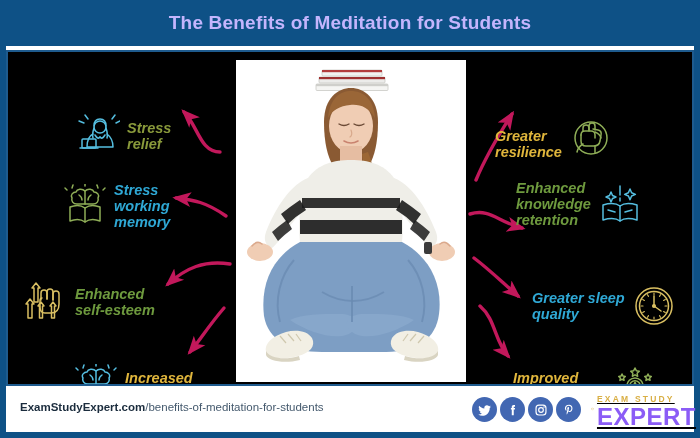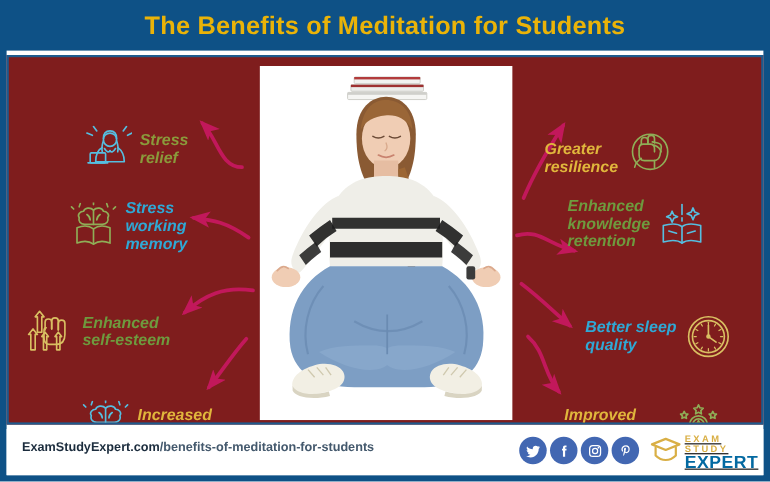--- a/index.html
+++ b/index.html
@@ -35,35 +35,35 @@
     position: absolute;
     left: 0; top: 0;
     width: 700px;
     height: 46px;
     background: #0E5186;
     display: flex;
     align-items: center;
     justify-content: center;
   }
   .header-title {
-    color: #eab308;
-    font-size: 23px;
+    color: #c4b5fd;
+    font-size: 19px;
     font-weight: bold;
     letter-spacing: 0.2px;
     font-family: "Liberation Sans", sans-serif;
   }
 
   
   .canvas {
     position: absolute;
     left: 6px;
     top: 50px;
     width: 688px;
     height: 336px;
-    background: #7f1d1d;
+    background: #000000;
     border: 2px solid #1E5B8E;
     box-sizing: border-box;
     overflow: hidden;
   }
 
   
   .photo {
     position: absolute;
     left: 228px;
     top: 8px;
@@ -125,21 +125,21 @@
     color: #2b3c4e;
     font-family: "Liberation Sans", sans-serif;
     white-space: nowrap;
   }
   .footer-url .dom {
     font-weight: bold;
     color: #1b2c3d;
     margin-top: 19px;
   }
   .footer-url .path {
-    font-weight: bold;
+    font-weight: normal;
     color: #44596d;
   }
   .socials {
     position: absolute;
     left: 466px;
     top: 7px;
     display: flex;
     gap: 3px;
     align-items: center;
   }
@@ -170,23 +170,23 @@
     line-height: 1;
   }
   .logo-top {
     font-size: 8.5px;
     letter-spacing: 2.2px;
     color: #D9AF45;
     font-weight: bold;
     font-family: "Liberation Sans", sans-serif;
   }
   .logo-bottom {
-    font-size: 16px;
+    font-size: 24px;
     letter-spacing: 0.5px;
-    color: #0369a1;
+    color: #8b5cf6;
     font-weight: bold;
     font-family: "Liberation Sans", sans-serif;
     margin-top: 1px;
   }
 </style>
 </head>
 <body>
 
 <div class="infographic">
 
@@ -420,21 +420,21 @@
             <path d="M27,30 l7,-2"></path>
           <path d="M22,4 l0,9"></path>
           <path d="M13,10 l1.5,3.5 l3.5,1.5 l-3.5,1.5 l-1.5,3.5 l-1.5,-3.5 l-3.5,-1.5 l3.5,-1.5 Z"></path>
           <path d="M32,7 l1.6,3.8 l3.8,1.6 l-3.8,1.6 l-1.6,3.8 l-1.6,-3.8 l-3.8,-1.6 l3.8,-1.6 Z"></path>
           <path d="M22,16 l0,3"></path>
         </g>
       </svg>
     </div>
 
     <div class="benefit right" style="left:524px; top:232px;">
-      <div class="benefit-label" style="color:#2FA8D5;">Better sleep
+      <div class="benefit-label" style="color:#2FA8D5;">Greater sleep
 quality</div>
       <svg class="icon-box" viewBox="0 0 44 44" xmlns="http://www.w3.org/2000/svg">
         <g fill="none" stroke="#D9BF62" stroke-width="1.5" stroke-linecap="round" stroke-linejoin="round">
           <circle cx="22" cy="22" r="18"></circle>
           <circle cx="22" cy="22" r="14.5"></circle>
           <path d="M22,22 L22,12"></path>
             <path d="M22,22 L29,27"></path>
           <circle cx="22" cy="22" r="1.3" fill="#D9BF62"></circle>
           <g stroke-width="1.1">
             <path d="M22,9 l0,2"></path>

